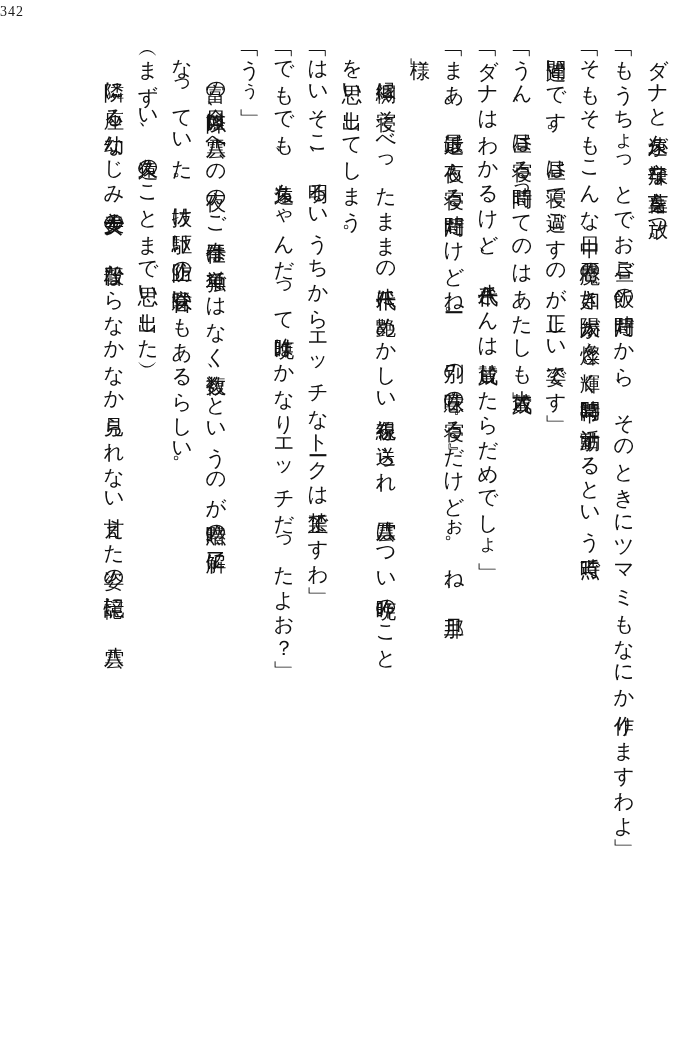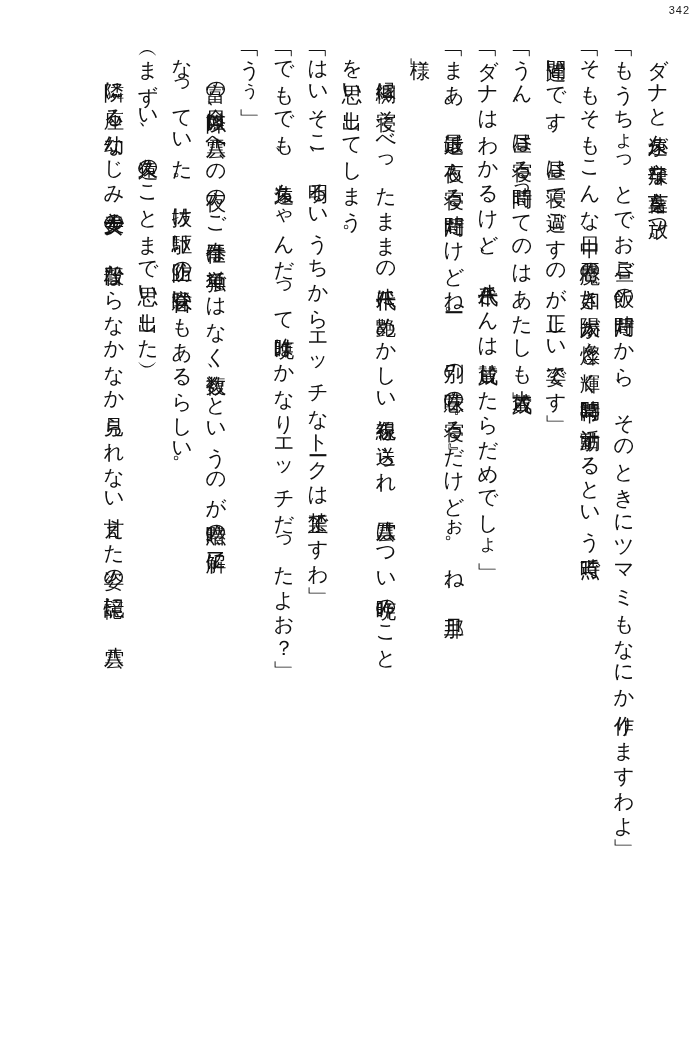--- a/index.html
+++ b/index.html
@@ -19,25 +19,25 @@
     width: 690px;
     height: 1050px;
     box-sizing: border-box;
     background: #ffffff;
   }
   .page-number {
     position: absolute;
     top: 4px;
     left: 0;
     right: 0;
-    text-align: right;
-    font-size: 11px;
+    text-align: left;
+    font-size: 14px;
     letter-spacing: 1px;
     color: #1a1a1a;
-    font-family: Liberation Sans, sans-serif;
+    font-family: Liberation Serif, serif;
   }
   .text-body {
     position: absolute;
     top: 44px;
     left: 34px;
     right: 22px;
     bottom: 14px;
     display: flex;
     flex-direction: row-reverse;
     justify-content: flex-start;

